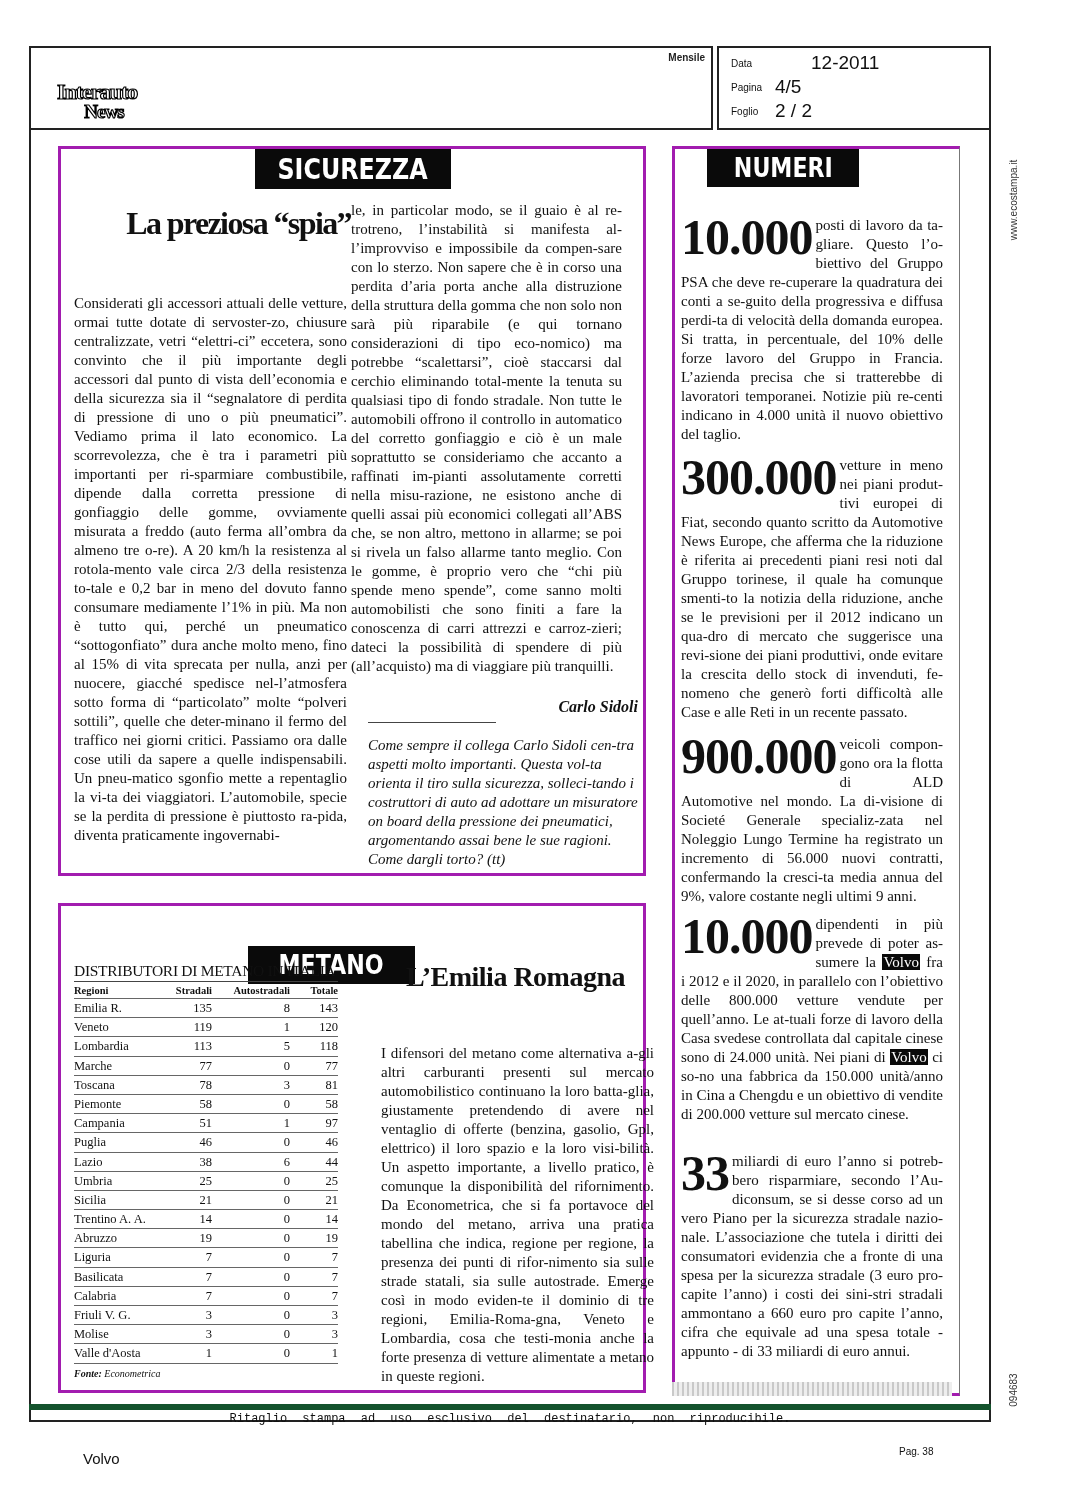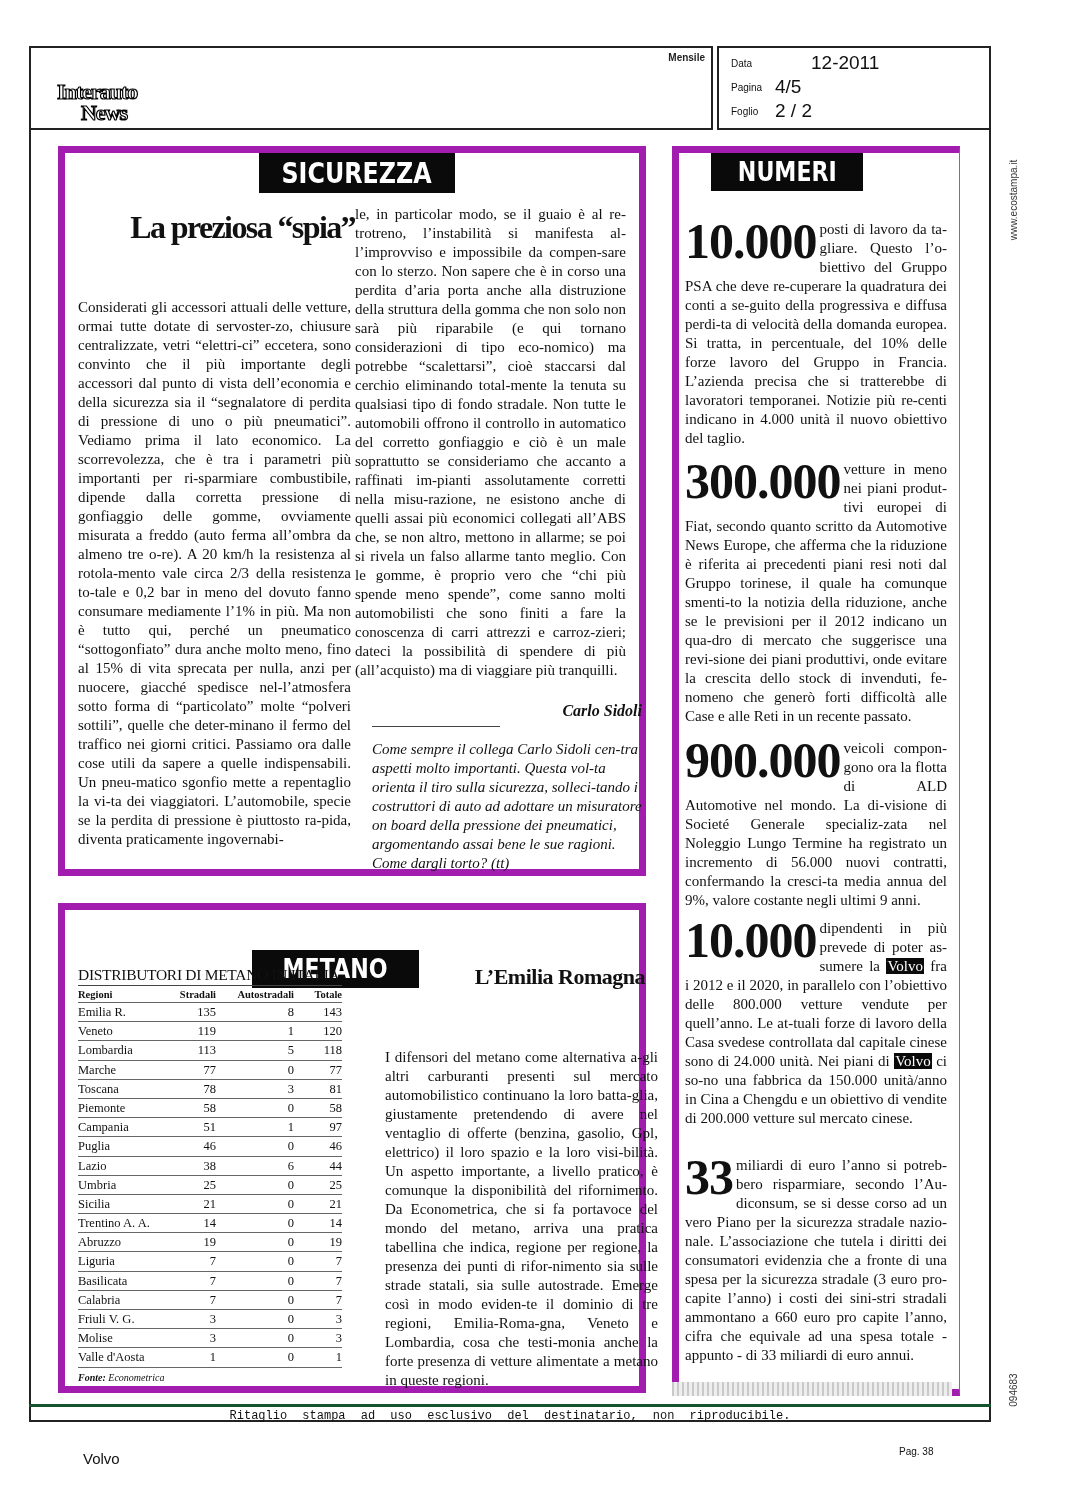--- a/index.html
+++ b/index.html
@@ -15,21 +15,21 @@
     position: absolute; left: 717px; top: 46px; width: 274px; height: 84px;
     border: 2px solid #222;
   }
   .logo {
     position: absolute; left: 26px; top: 34px; width: 80px; height: 48px;
     font-family: "Liberation Serif", serif; font-weight: bold; color: #fff;
     -webkit-text-stroke: 1.2px #000; line-height: 0.95; text-align: center;
     letter-spacing: -1px;
   }
   .logo .l1 { font-size: 22px; display: block; }
-  .logo .l2 { font-size: 22px; display: block; padding-left: 14px; }
+  .logo .l2 { font-size: 19px; display: block; padding-left: 14px; }
   .mensile {
     position: absolute; right: 6px; top: 4px;
     font-family: "Liberation Sans", sans-serif; font-size: 10px; font-weight: bold; color: #222;
   }
   .meta-row { position: absolute; left: 12px; font-family: "Liberation Sans", sans-serif; color: #111; }
   .meta-row .k { position: absolute; left: 0; font-size: 10px; top: 6px; }
   .meta-row .v { position: absolute; left: 44px; font-size: 19px; white-space: nowrap; }
   .meta-row.r1 { top: 4px; } .meta-row.r1 .v { left: 80px; }
   .meta-row.r2 { top: 28px; }
   .meta-row.r3 { top: 52px; }
@@ -43,29 +43,29 @@
   }
   .side-url span, .side-code span {
     position: absolute; left: 50%; top: 50%;
     transform: translate(-50%,-50%) rotate(-90deg);
     font-family: "Liberation Sans", sans-serif; font-size: 10px; color: #333; white-space: nowrap;
   }
   .side-code { position: absolute; left: 1003px; top: 1360px; width: 20px; height: 60px; }
 
   .footer-note {
     position: absolute; left: 29px; top: 1404px; width: 962px; height: 32px;
-    border-top: 3px solid #14532d;
+    border-top: 6px solid #14532d;
     font-family: "Liberation Mono", monospace; font-size: 12px; text-align: center; line-height: 18px;
     word-spacing: 8px;
   }
   .foot-brand { position: absolute; left: 83px; top: 1450px; font-family: "Liberation Sans", sans-serif; font-size: 15px; }
   .foot-page { position: absolute; left: 899px; top: 1446px; font-family: "Liberation Sans", sans-serif; font-size: 10px; }
 
   
-  .box { position: absolute; border: 7px solid #a21caf; }
+  .box { position: absolute; border: 3px solid #a21caf; }
   .box-sic { left: 58px; top: 146px; width: 588px; height: 730px; }
   .box-met { left: 58px; top: 903px; width: 588px; height: 490px; }
   .box-num { left: 672px; top: 146px; width: 288px; height: 1250px; border-right: 1px solid #777; }
   .num-grain {
     position: absolute; left: 672px; top: 1382px; width: 280px; height: 14px;
     background: repeating-linear-gradient(90deg,#c9c9c9 0 2px,#eee 2px 5px);
   }
 
   .section-tag {
     position: absolute; background: #0a0a0a; color: #fff;
@@ -95,21 +95,21 @@
   .tbl-title { font-size: 15.5px; border-bottom: 1px solid #444; padding-bottom: 1px; letter-spacing: -0.3px; white-space: nowrap; }
   .tbl-head, .tbl-row { display: flex; border-bottom: 1px solid #666; }
   .tbl-head { font-size: 10.5px; font-weight: bold; height: 17px; line-height: 17px; }
   .tbl-row { font-size: 12.5px; height: 19.2px; line-height: 19px; }
   .c-reg { width: 88px; }
   .c-str { width: 50px; text-align: right; }
   .c-aut { width: 84px; text-align: right; padding-right: 6px; }
   .c-tot { width: 42px; text-align: right; }
   .tbl-src { font-size: 10px; font-style: italic; margin-top: 4px; }
   .tbl-src b { font-weight: bold; }
-  .hl-met { left: 300px; top: 55px; width: 280px; font-size: 22px; letter-spacing: -0.5px; line-height: 1.12; font-weight: bold; }
+  .hl-met { left: 284px; top: 55px; width: 280px; font-size: 28px; letter-spacing: -0.5px; line-height: 1.12; font-weight: bold; }
   .met-c1 { left: 320px; top: 138px; width: 273px; }
 
   
   .num-block { position: absolute; left: 6px; width: 262px; font-size: 15px; line-height: 19px; text-align: justify; }
   .big {
     float: left; font-family: "Liberation Serif", serif; font-weight: bold;
     font-size: 50px; line-height: 38px; height: 38px; margin-right: 3px; letter-spacing: -1px;
     margin-top: 2px;
   }
   .hl-word { background: #0a0a0a; color: #fff; padding: 0 1px; }

